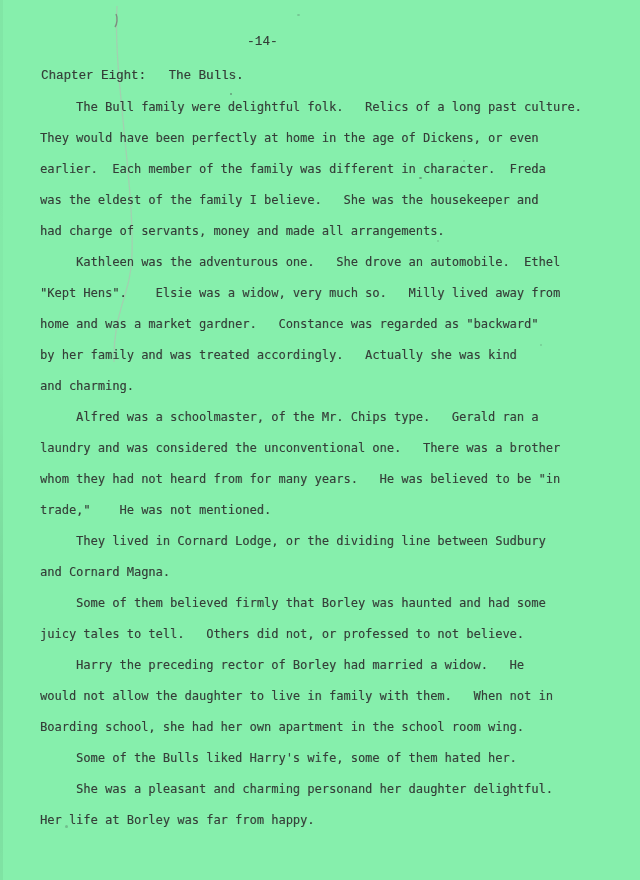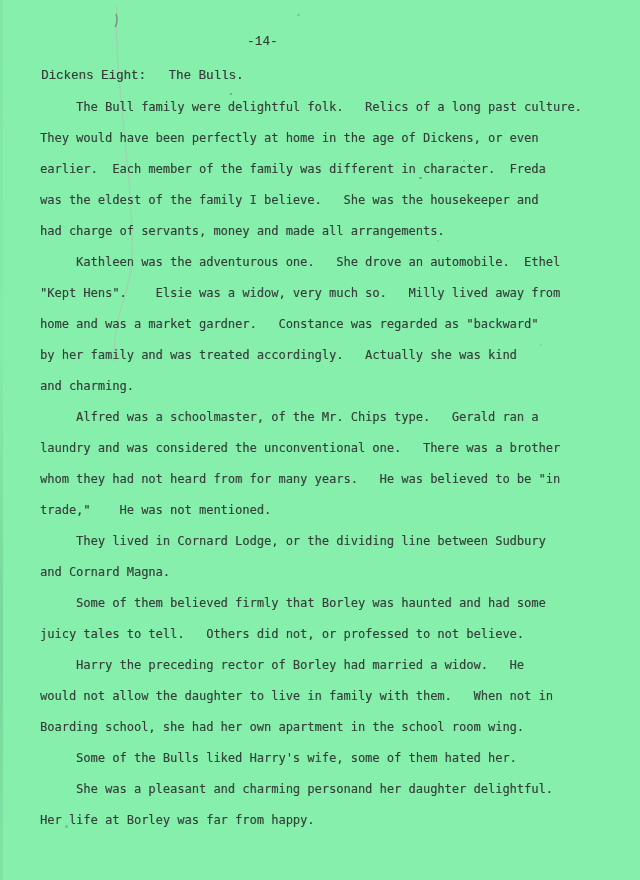--- a/index.html
+++ b/index.html
@@ -59,21 +59,21 @@
   <div class="paper-edge"></div>
 
   <svg class="crease" width="640" height="880">
     <path d="M117,6 C115,40 119,80 124,130 C129,180 133,220 132,255
              C131,295 113,310 114,362" fill="none" stroke="#b9b8b4" stroke-width="1.3" opacity="0.55"></path>
     <path d="M116,14 C118,18 117,24 115,27" fill="none" stroke="#6f6f6c" stroke-width="1.4" opacity="0.7"></path>
   </svg>
 
   <div class="page-number">-14-</div>
 
-  <div class="chapter-heading">Dickens Eight:   The Bulls.</div>
+  <div class="chapter-heading">Chapter Eight:   The Bulls.</div>
 
   <pre class="body-text">     The Bull family were delightful folk.   Relics of a long past culture.
 They would have been perfectly at home in the age of Dickens, or even
 earlier.  Each member of the family was different in character.  Freda
 was the eldest of the family I believe.   She was the housekeeper and
 had charge of servants, money and made all arrangements.
      Kathleen was the adventurous one.   She drove an automobile.  Ethel
 "Kept Hens".    Elsie was a widow, very much so.   Milly lived away from
 home and was a market gardner.   Constance was regarded as "backward"
 by her family and was treated accordingly.   Actually she was kind

